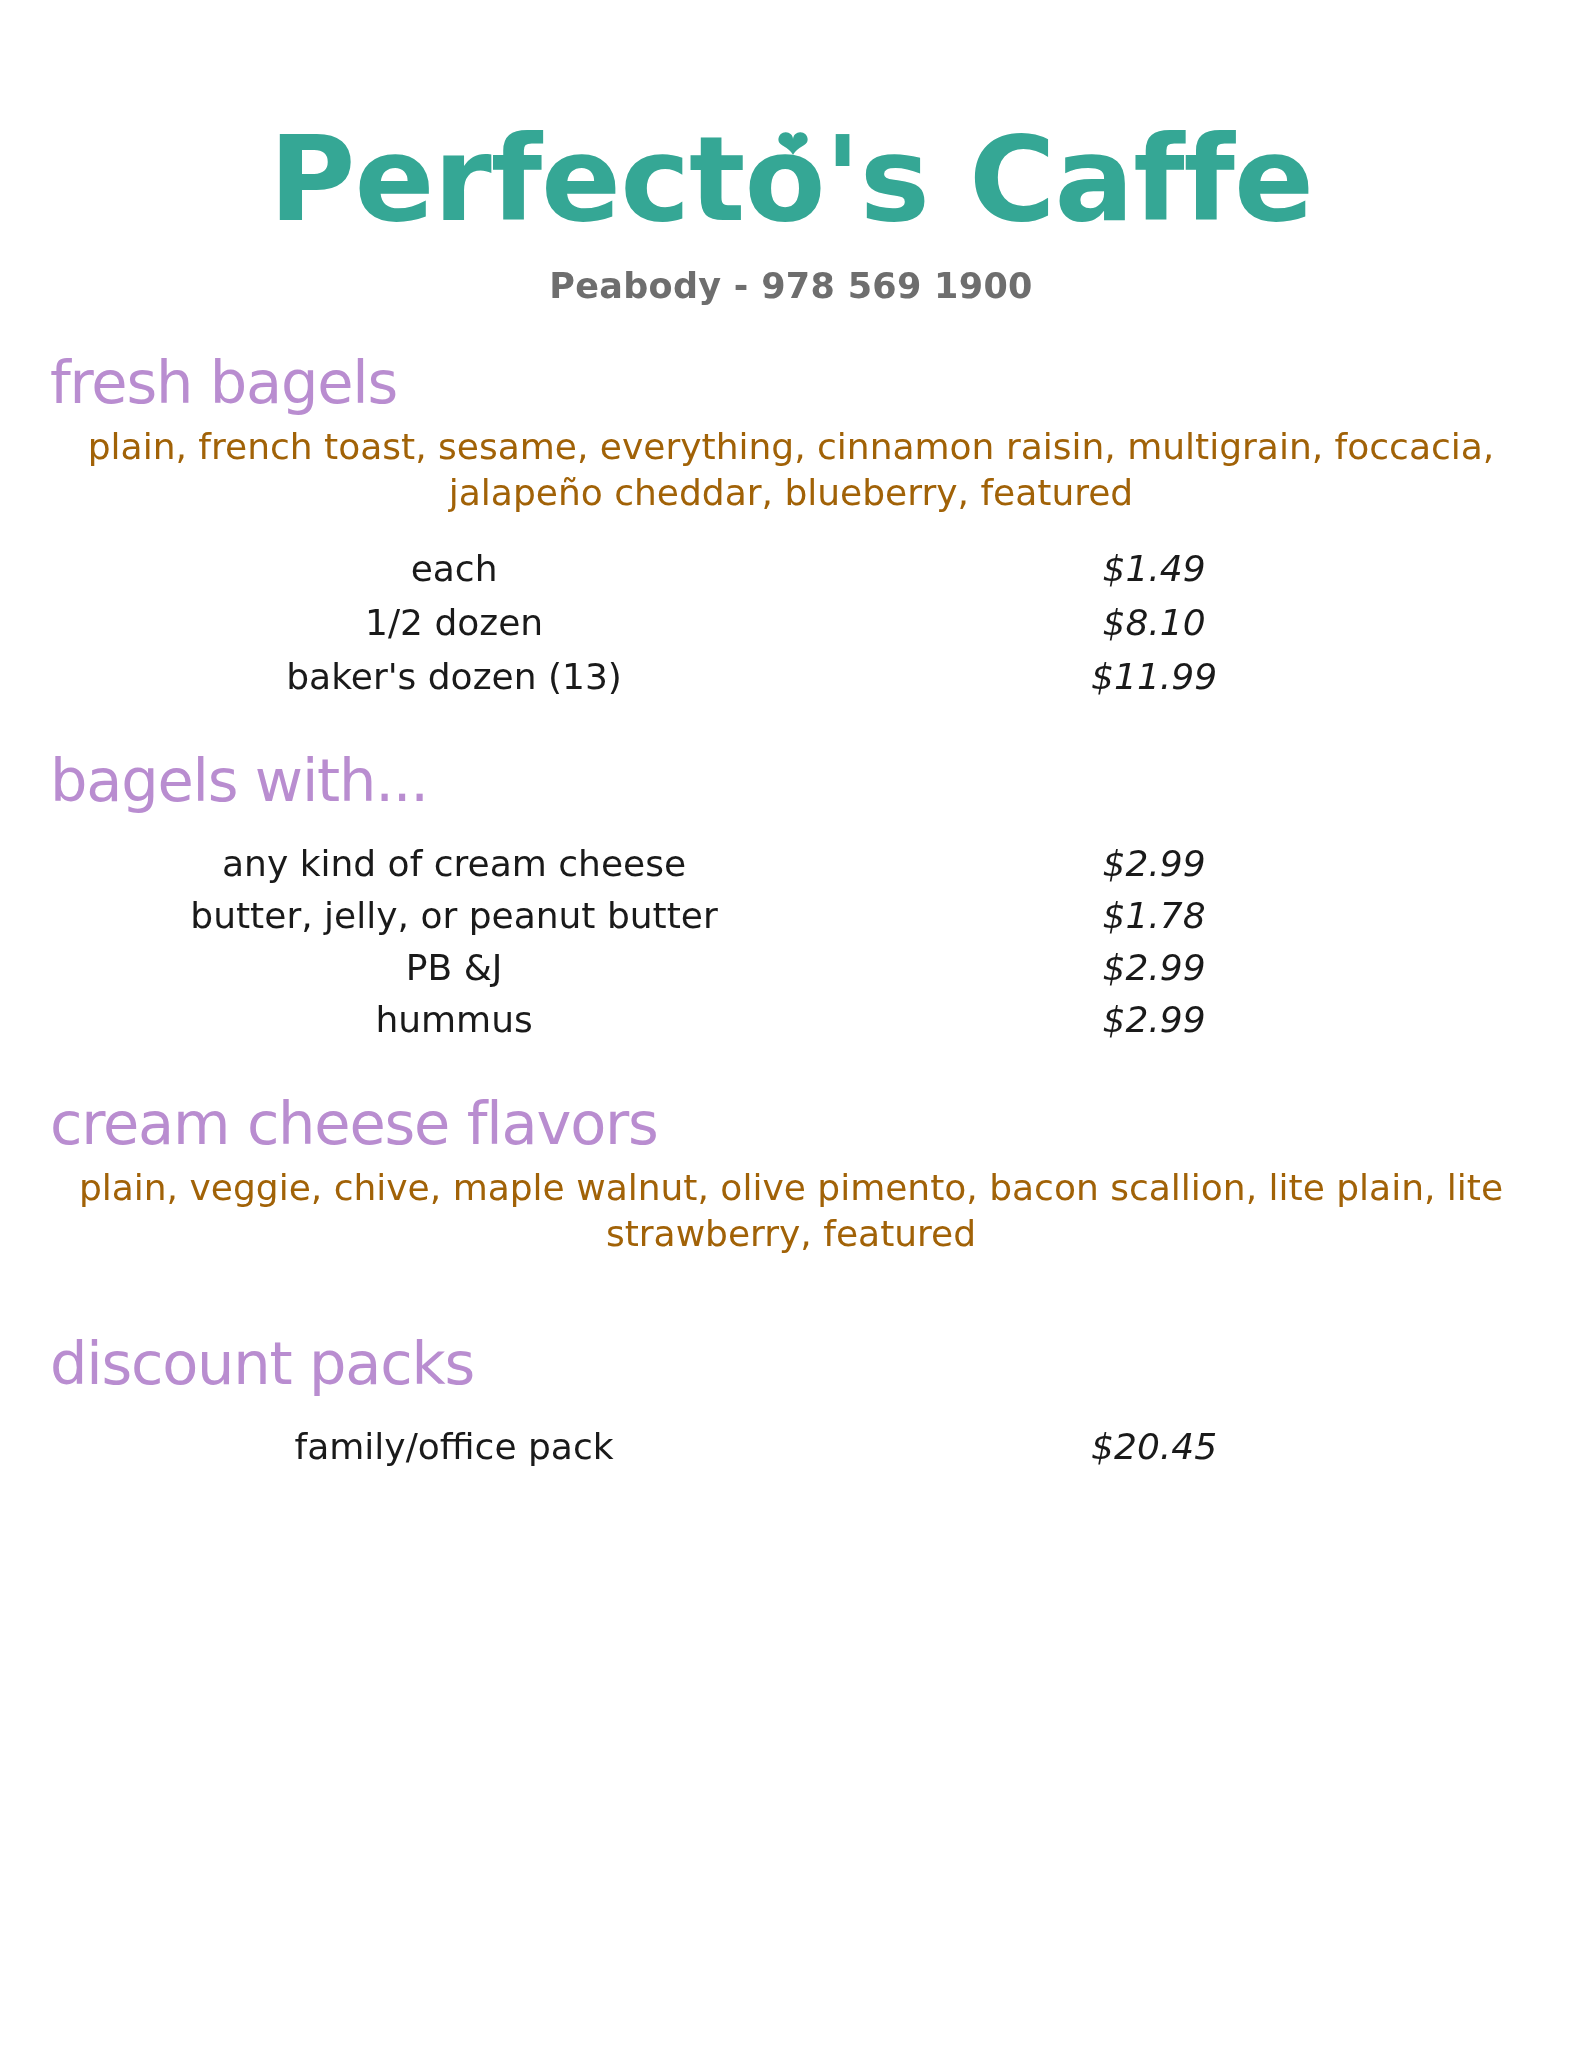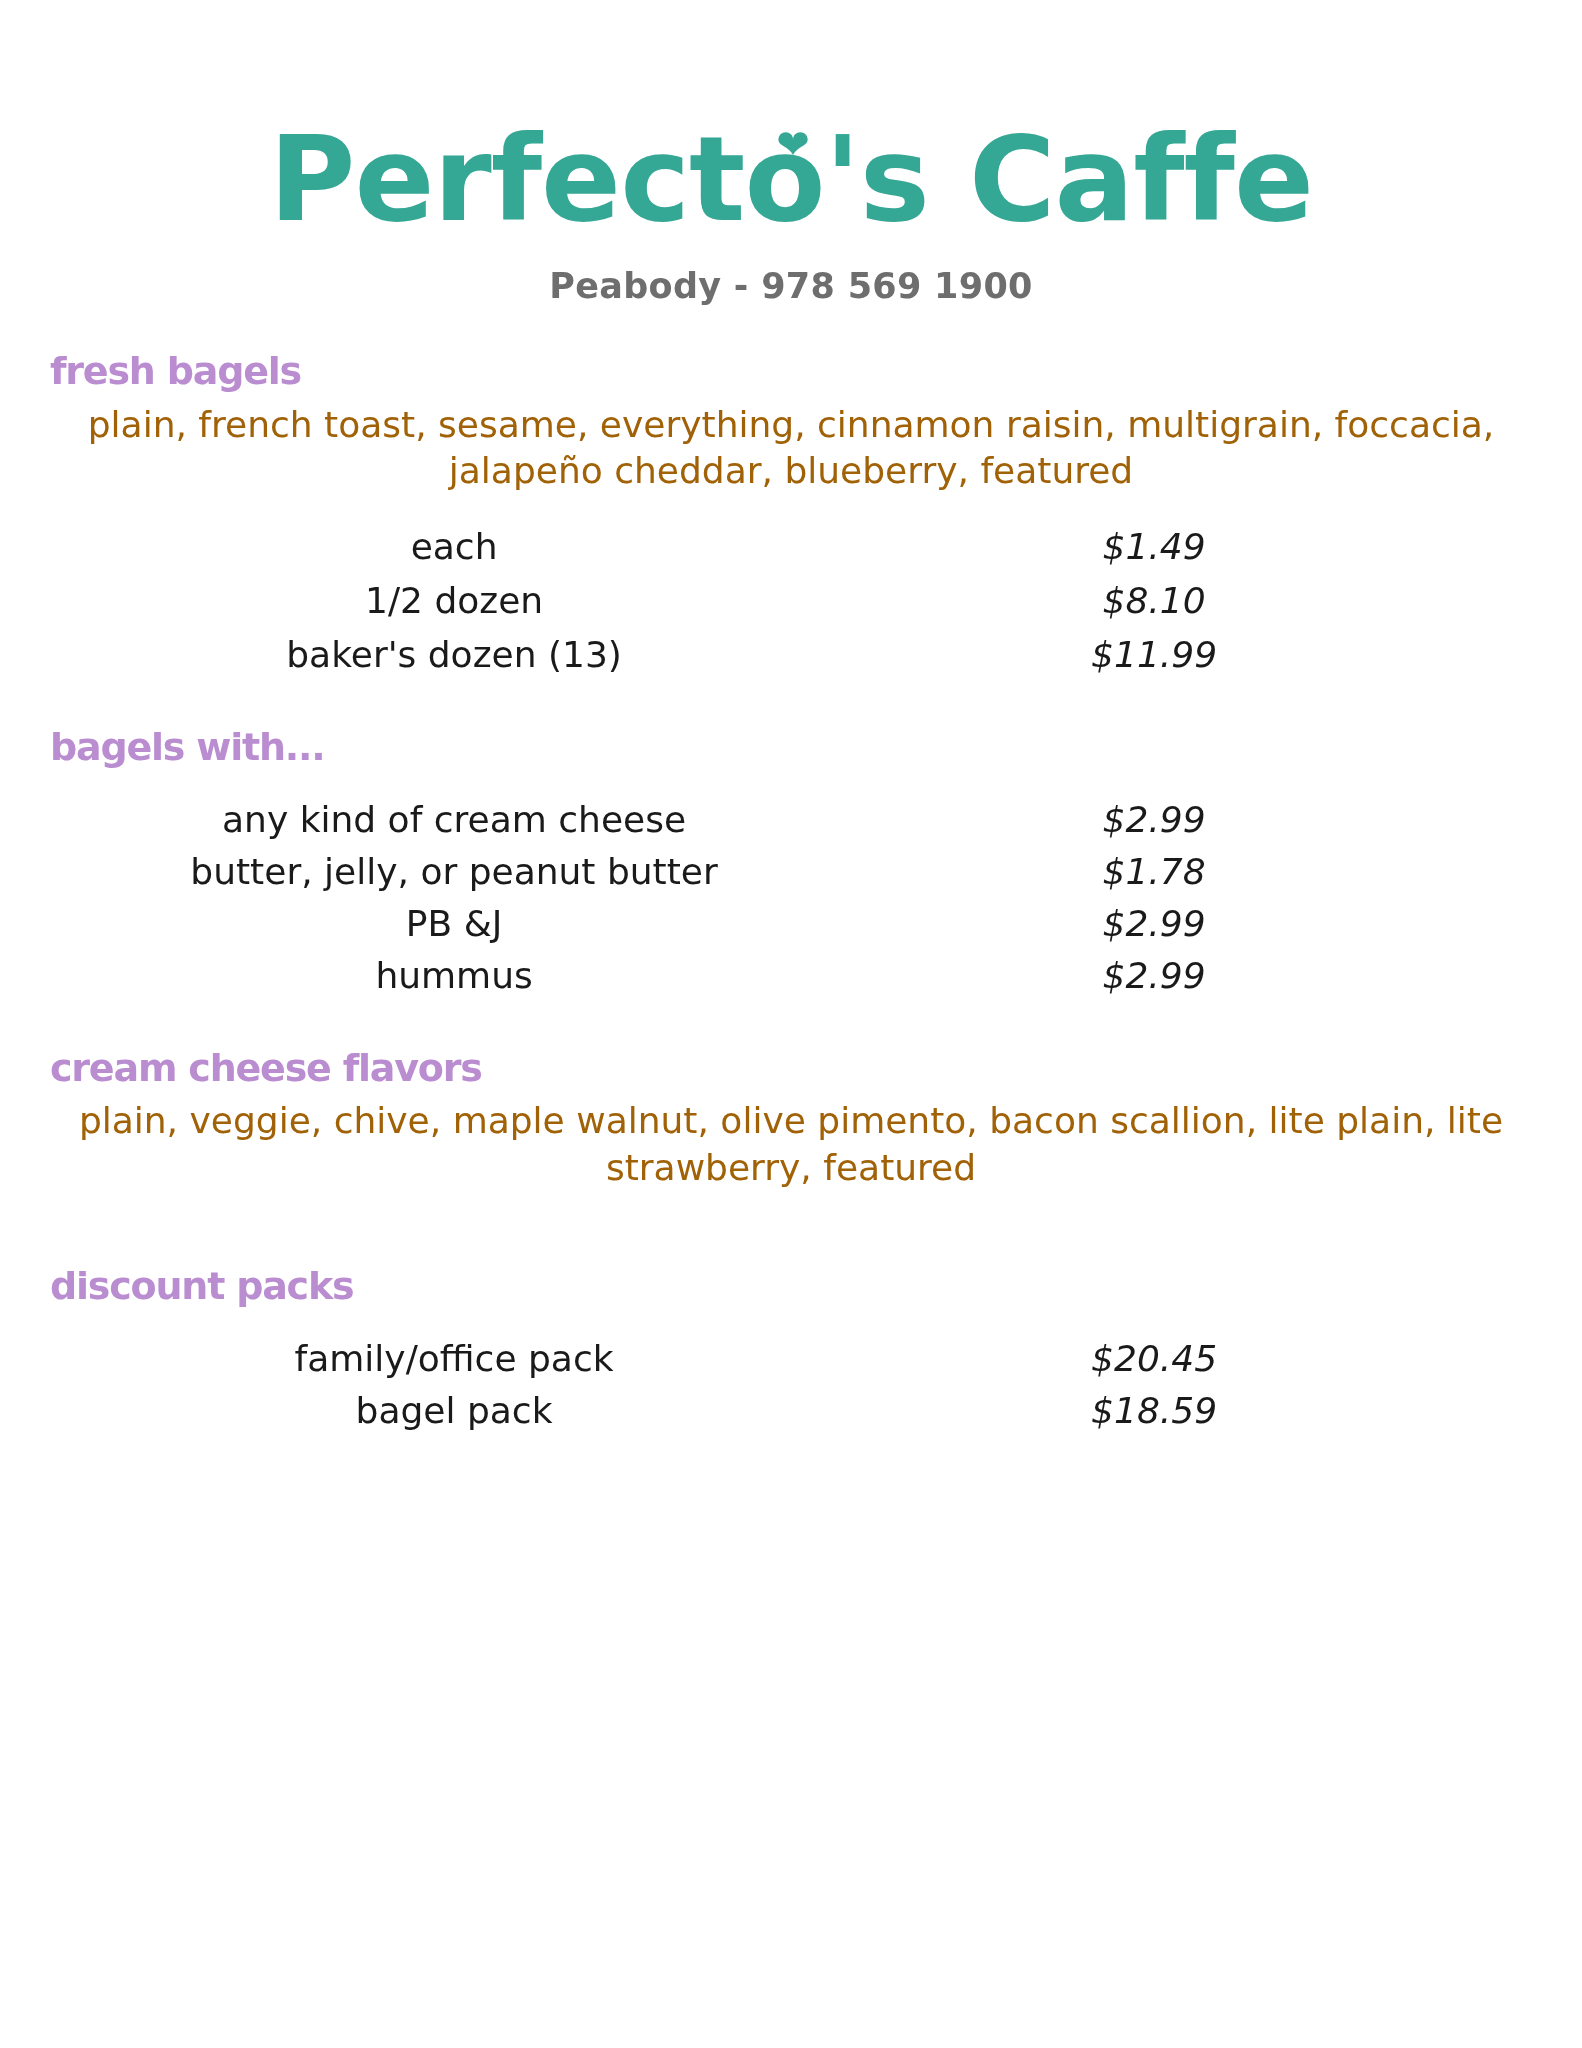--- a/index.html
+++ b/index.html
@@ -54,22 +54,22 @@
 
   
   .section {
     margin-top: 46px;
   }
   .section.tight {
     margin-top: 42px;
   }
   .section-title {
     color: #b98dd0;
-    font-weight: bold;
-    font-size: 38px;
+    font-weight: normal;
+    font-size: 59px;
     line-height: 1.05;
     letter-spacing: -1.2px;
     margin: 0 0 10px 10px;
   }
   .desc {
     text-align: center;
     font-size: 36px;
     line-height: 1.28;
     color: #a16207;
     padding: 0 22px;
@@ -163,20 +163,16 @@
 
   <div class="gap-lg"></div>
 
   <div class="section tight">
     <div class="section-title">discount packs</div>
     <div class="rows compact">
       <div class="row">
         <span class="item">family/office pack</span>
         <span class="price">$20.45</span>
       </div>
-      <div class="row">
-        <span class="item">bagel pack</span>
-        <span class="price">$18.59</span>
-      </div>
     </div>
   </div>
 
 </div>
 
 </body></html>

